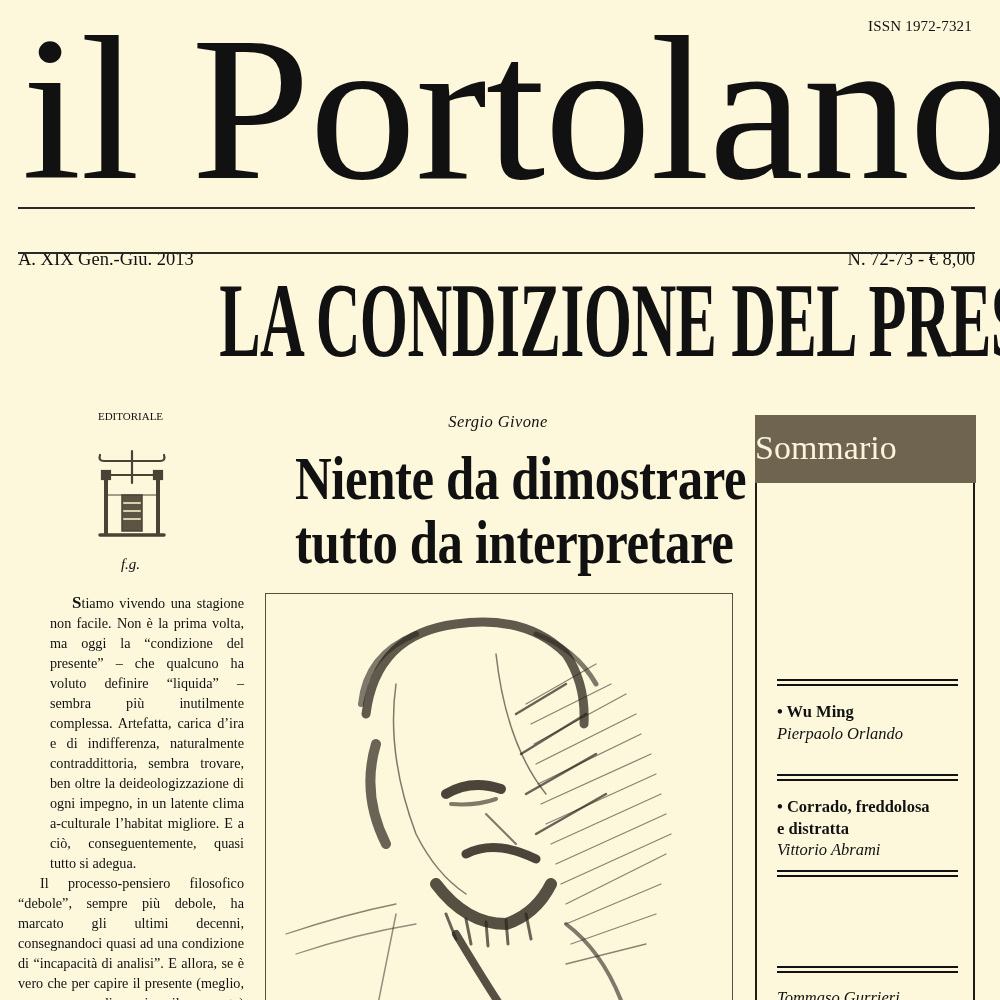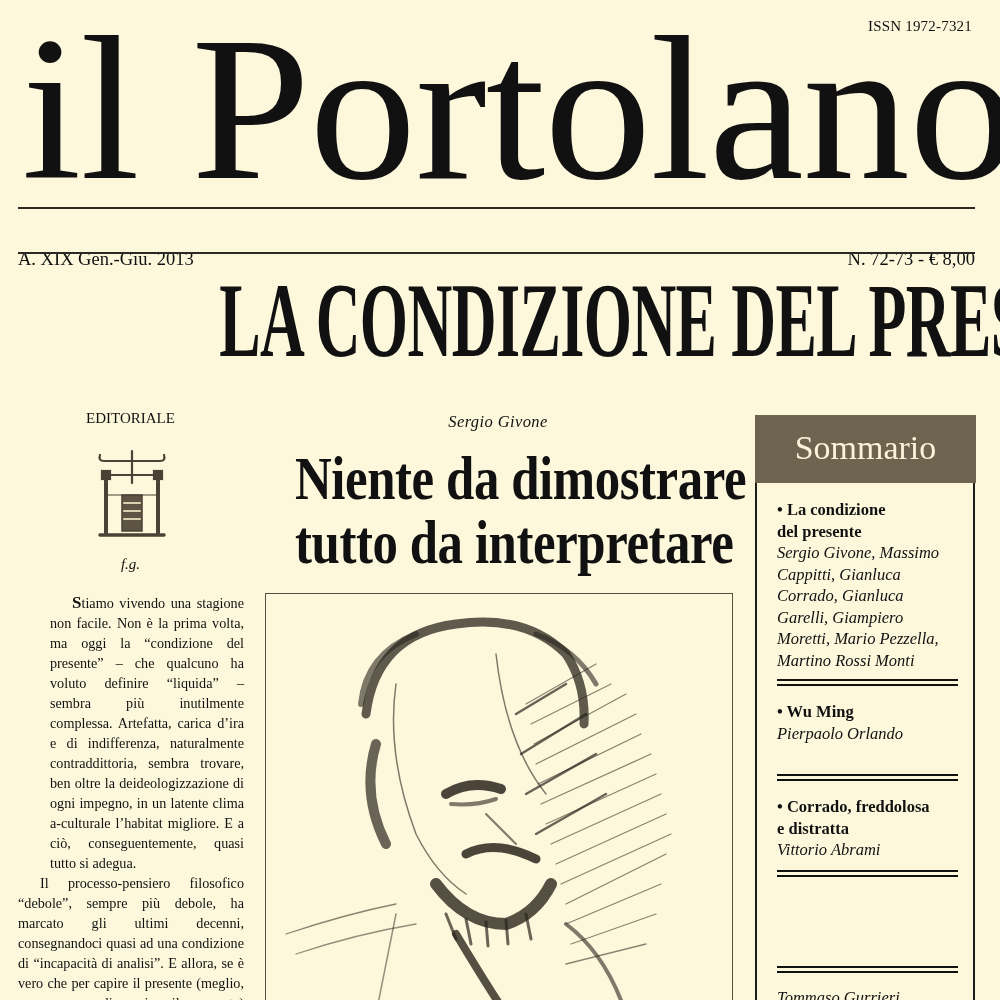--- a/index.html
+++ b/index.html
@@ -20,38 +20,38 @@
   .info-line { left:18px; width:957px; top:219px; height:24px; font-size:18.5px; display:flex; justify-content:space-between;margin-top:30px; }
   .info-line span { white-space:nowrap; }
   .headline {
     left:22px; top:268px; width:960px; text-align:center; white-space:nowrap;
     font-weight:bold; font-size:106px; line-height:1;
     transform:scaleX(0.585); transform-origin:center top;
     letter-spacing:-1px;
   }
   .headline-wrap { left:0; top:268px; width:1000px; height:110px; overflow:hidden; }
   
-  .ed-label { left:18px; top:410px; width:225px; text-align:center; font-size:15px; }
+  .ed-label { left:18px; top:410px; width:225px; text-align:center; font-size:11px; }
   .ed-icon { left:96px; top:449px; width:72px; height:92px; }
   .ed-sign { left:18px; top:556px; width:225px; text-align:center; font-style:italic; font-size:15px; }
   .ed-text { left:18px; top:593px; width:226px; font-size:14.2px; line-height:20px; text-align:justify; }
   .ed-text p { margin:0; text-indent:22px; }
   .ed-text p:first-child { text-indent:22px;margin-left:32px; }
   .dropcap { font-weight:bold; font-size:17px; }
   
   .author { left:262px; top:412px; width:472px; text-align:center; font-style:italic; font-size:16.5px; letter-spacing:0.4px; }
   .art-title-wrap { left:250px; top:446px; width:500px; height:140px; }
   .art-title {
     width:500px; text-align:center; font-weight:bold; font-size:62px; line-height:64px;
     transform:scaleX(0.82); transform-origin:center top; white-space:nowrap; letter-spacing:-0.5px;
   }
   .portrait-frame { left:265px; top:593px; width:466px; height:420px; border:1.5px solid #55503f; background:#fdf8dc; overflow:hidden; }
   
   .sidebar { left:755px; top:415px; width:220px; height:600px; border:2px solid #1e1c16; border-top:none; box-sizing:border-box; }
-  .sb-head { left:755px; top:415px; width:221px; height:68px; background:#6e6450; color:#fbf3da; font-size:34px; text-align:center; line-height:66px; }
+  .sb-head { left:755px; top:415px; width:221px; height:68px; background:#6e6450; color:#fbf3da; font-size:34px; line-height:66px; }
   .sb-entry { position:absolute; left:20px; width:185px; font-size:16.5px; line-height:21.5px; }
   .sb-entry .t { font-weight:bold; }
   .sb-entry .a { font-style:italic; }
   .sb-double { position:absolute; left:20px; width:181px; height:3px; border-top:2.5px solid #111; border-bottom:2.5px solid #111; }
 </style>
 </head>
 <body>
 
 <div class="abs issn">ISSN 1972-7321</div>
 <div class="abs masthead">il Portolano</div>
@@ -148,30 +148,20 @@
       <path d="M190 340 Q220 390 240 420" stroke-width="8" opacity="0.8"></path>
       <path d="M20 340 Q80 320 130 310" stroke-width="1.3" opacity="0.55"></path>
       <path d="M30 360 Q90 340 150 330" stroke-width="1.3" opacity="0.5"></path>
       <path d="M130 320 Q120 370 110 420" stroke-width="1.5" opacity="0.5"></path>
       <path d="M300 330 Q340 360 360 420" stroke-width="4" opacity="0.6"></path>
     </g>
   </svg>
 </div>
 
 <div class="abs sidebar">
-  <div class="sb-entry" style="top:84px">
-    <div class="t">• La condizione</div>
-    <div class="t">del presente</div>
-    <div class="a">Sergio Givone, Massimo</div>
-    <div class="a">Cappitti, Gianluca</div>
-    <div class="a">Corrado, Gianluca</div>
-    <div class="a">Garelli, Giampiero</div>
-    <div class="a">Moretti, Mario Pezzella,</div>
-    <div class="a">Martino Rossi Monti</div>
-  </div>
   <div class="sb-double" style="top:264px"></div>
 
   <div class="sb-entry" style="top:286px">
     <div class="t">• Wu Ming</div>
     <div class="a">Pierpaolo Orlando</div>
   </div>
   <div class="sb-double" style="top:359px"></div>
 
   <div class="sb-entry" style="top:381px">
     <div class="t">• Corrado, freddolosa</div>

